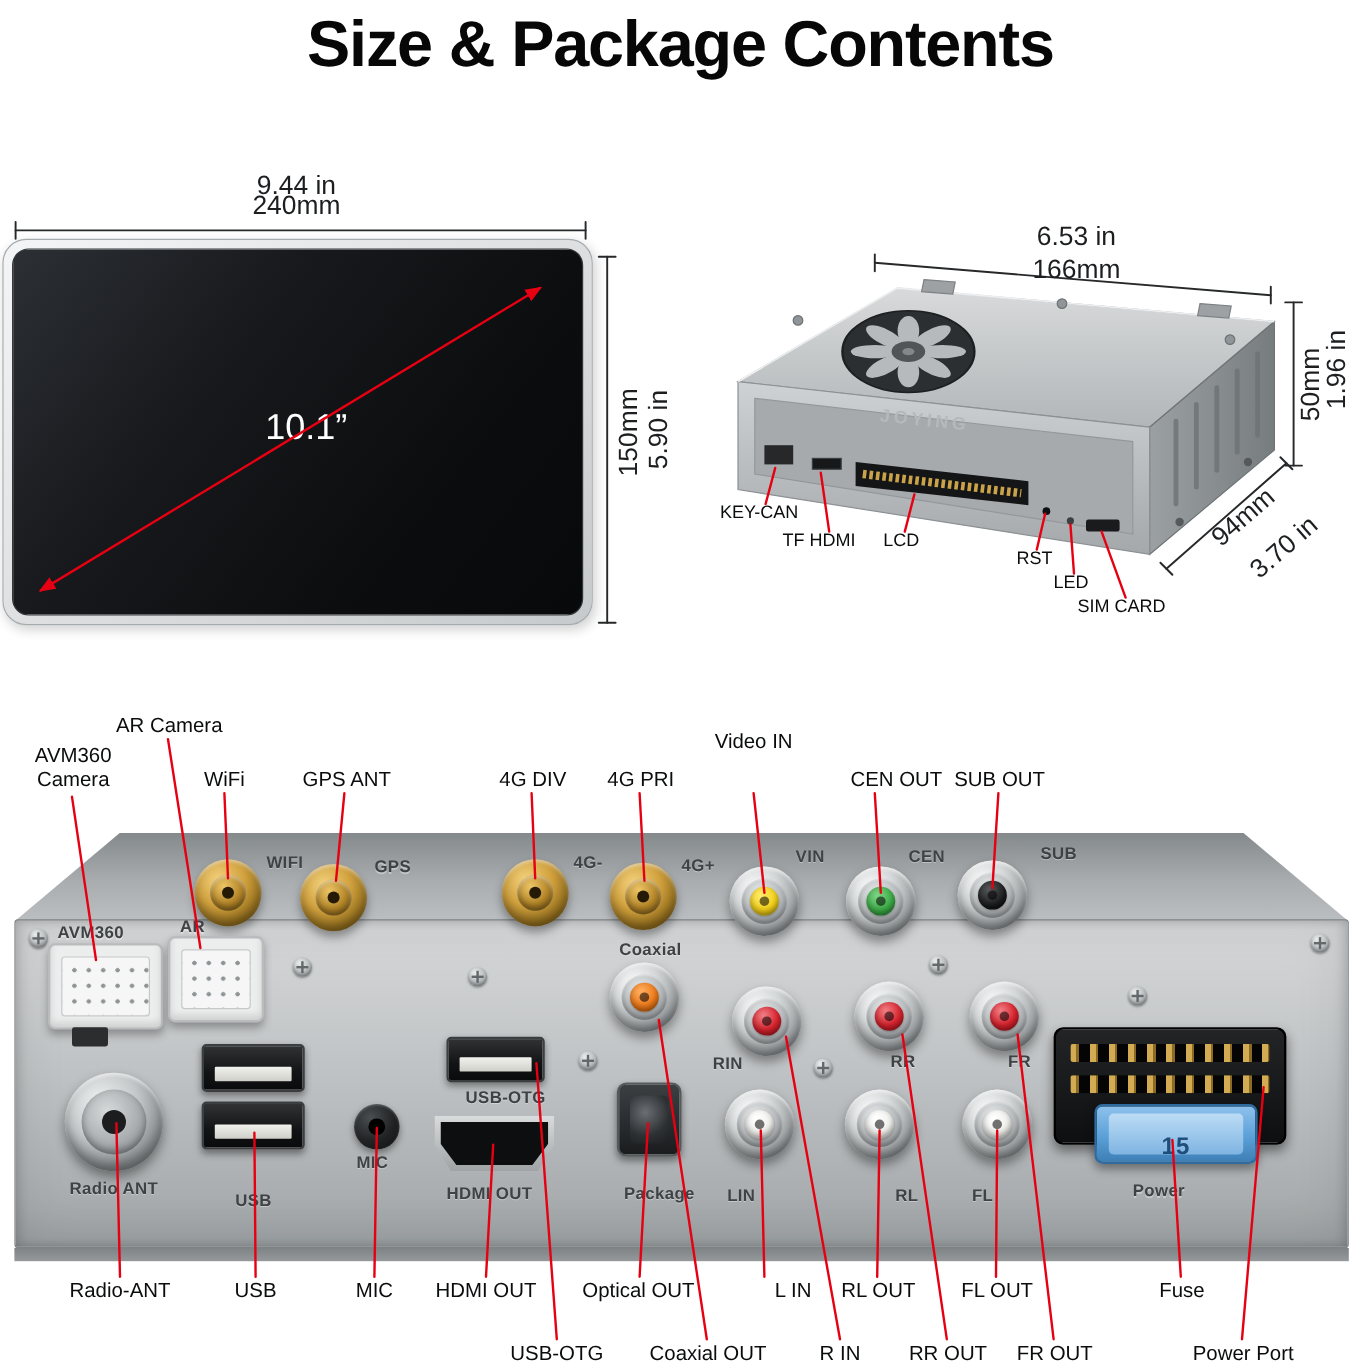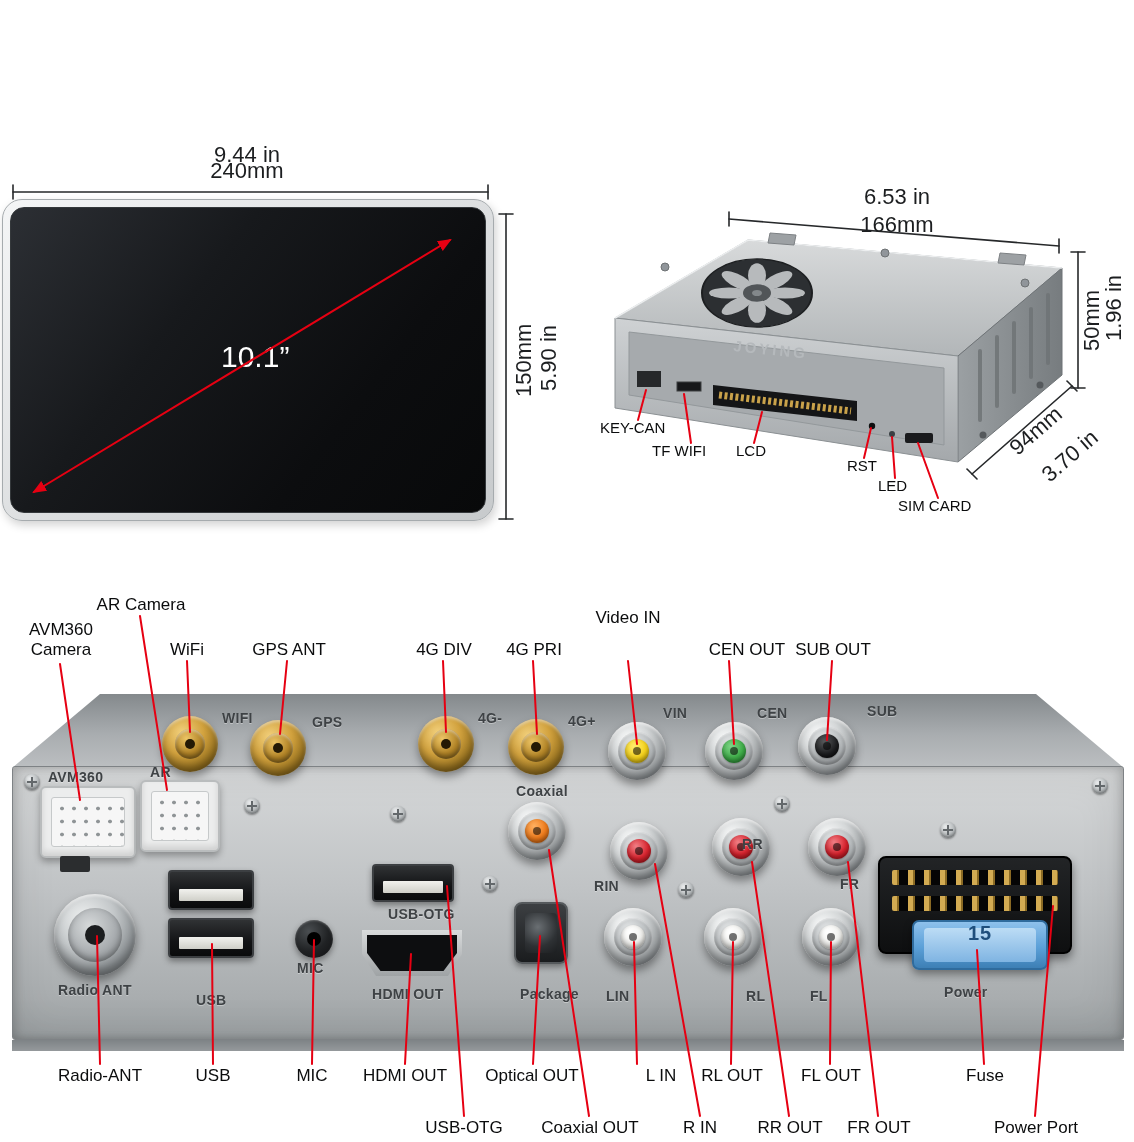--- a/index.html
+++ b/index.html
@@ -104,21 +104,21 @@
   .optical{border-radius:8px;border:2px solid #55595c;z-index:2;
       background:linear-gradient(180deg,#3c3f42,#1a1c1e);box-shadow:0 3px 6px rgba(0,0,0,.4)}
   .optical::before{content:"";position:absolute;inset:9px;border-radius:4px;
       background:radial-gradient(circle at 40% 35%,#6a6f73,#2e3134 60%,#1c1e20)}
 
   
   .power{background:linear-gradient(180deg,#222426,#0e0f10);border-radius:8px;border:2px solid #000;
       z-index:2;box-shadow:0 5px 10px rgba(0,0,0,.45)}
   .power-pins{position:absolute;left:12px;right:12px;height:15px;border-radius:2px;background-color:#050505;
       background-image:repeating-linear-gradient(90deg,#d3ab52 0 5px,#8a6a24 5px 7px,transparent 7px 16px)}
-  .fuse{border-radius:7px;border:2px solid #2f6b9d;z-index:3;display:flex;align-items:flex-start;justify-content:center;
+  .fuse{border-radius:7px;border:2px solid #2f6b9d;z-index:3;display:flex;align-items:flex-end;justify-content:center;
       background:linear-gradient(180deg,#8ec1ec,var(--fuse-blue,#5ba0d8) 55%,#3d7fb5);
       box-shadow:0 4px 8px rgba(0,0,0,.4)}
   .fuse::before{content:"";position:absolute;inset:6px 10px;border-radius:4px;
       background:linear-gradient(180deg,#bcdcf5,#7fb4e2)}
   .fuse-label{position:relative;font-size:20px;font-weight:bold;color:#1e4e7c;letter-spacing:1px}
 
   
   .screw{width:16px;height:16px;border-radius:50%;z-index:2;
       background:radial-gradient(circle at 35% 30%,#e9ebec,#b7bbbd 55%,#8b9093);
       box-shadow:0 1px 2px rgba(0,0,0,.4), inset 0 -2px 3px rgba(0,0,0,.3)}
@@ -129,20 +129,21 @@
   .overlay{left:0;top:0;z-index:6;pointer-events:none}
   .overlay line{stroke-linecap:round}
   .red{stroke:var(--accent-red,#e60012);stroke-width:2}
   .dimline{stroke:var(--dim-line,#26282a);stroke-width:1.6}
 </style>
 </head>
 <body>
 
 <div id="canvas">
 
+  <div class="abs title">Size &amp; Package Contents</div>
 
   <div class="abs tablet">
     <div class="tablet-screen">
       <span class="diag-label">10.1”</span>
     </div>
   </div>
 
   <div class="abs dim" style="left:167px;top:142px;width:160px">9.44 in</div>
   <div class="abs dim" style="left:167px;top:158px;width:160px">240mm</div>
   <div class="abs dim vdim" style="left:496px;top:356px;width:56px">150mm</div>
@@ -214,21 +215,21 @@
   </svg>
 
   <div class="abs dim" style="left:837px;top:184px;width:120px">6.53 in</div>
   <div class="abs dim" style="left:837px;top:212px;width:120px">166mm</div>
   <div class="abs dim vdim" style="left:1064px;top:310px;width:56px">50mm</div>
   <div class="abs dim vdim" style="left:1086px;top:300px;width:56px">1.96 in</div>
   <div class="abs dim ddim" style="left:1002px;top:418px;width:68px">94mm</div>
   <div class="abs dim ddim" style="left:1036px;top:443px;width:68px">3.70 in</div>
 
   <div class="abs slbl" style="left:600px;top:419px">KEY-CAN</div>
-  <div class="abs slbl" style="left:652px;top:442px">TF WIFI</div>
+  <div class="abs slbl" style="left:652px;top:442px">TF HDMI</div>
   <div class="abs slbl" style="left:736px;top:442px">LCD</div>
   <div class="abs slbl" style="left:847px;top:457px">RST</div>
   <div class="abs slbl" style="left:878px;top:477px">LED</div>
   <div class="abs slbl" style="left:898px;top:497px">SIM CARD</div>
 
   <div class="abs panel-top"></div>
   <div class="abs panel-face"></div>
   <div class="abs panel-bottom"></div>
 
   <div class="abs sma" style="left:162px;top:716px"></div>
@@ -301,21 +302,21 @@
   <div class="abs print" style="left:312px;top:714px">GPS</div>
   <div class="abs print" style="left:478px;top:710px">4G-</div>
   <div class="abs print" style="left:568px;top:713px">4G+</div>
   <div class="abs print" style="left:663px;top:705px">VIN</div>
   <div class="abs print" style="left:757px;top:705px">CEN</div>
   <div class="abs print" style="left:867px;top:703px">SUB</div>
   <div class="abs print" style="left:48px;top:769px">AVM360</div>
   <div class="abs print" style="left:150px;top:764px">AR</div>
   <div class="abs print" style="left:516px;top:783px">Coaxial</div>
   <div class="abs print" style="left:594px;top:878px">RIN</div>
-  <div class="abs print" style="left:742px;top:836px">RR</div>
+  <div class="abs print" style="left:742px;top:876px">RR</div>
   <div class="abs print" style="left:840px;top:876px">FR</div>
   <div class="abs print" style="left:606px;top:988px">LIN</div>
   <div class="abs print" style="left:746px;top:988px">RL</div>
   <div class="abs print" style="left:810px;top:988px">FL</div>
   <div class="abs print" style="left:297px;top:960px">MIC</div>
   <div class="abs print" style="left:58px;top:982px">Radio ANT</div>
   <div class="abs print" style="left:196px;top:992px">USB</div>
   <div class="abs print" style="left:388px;top:906px">USB-OTG</div>
   <div class="abs print" style="left:372px;top:986px">HDMI OUT</div>
   <div class="abs print" style="left:520px;top:986px">Package</div>

